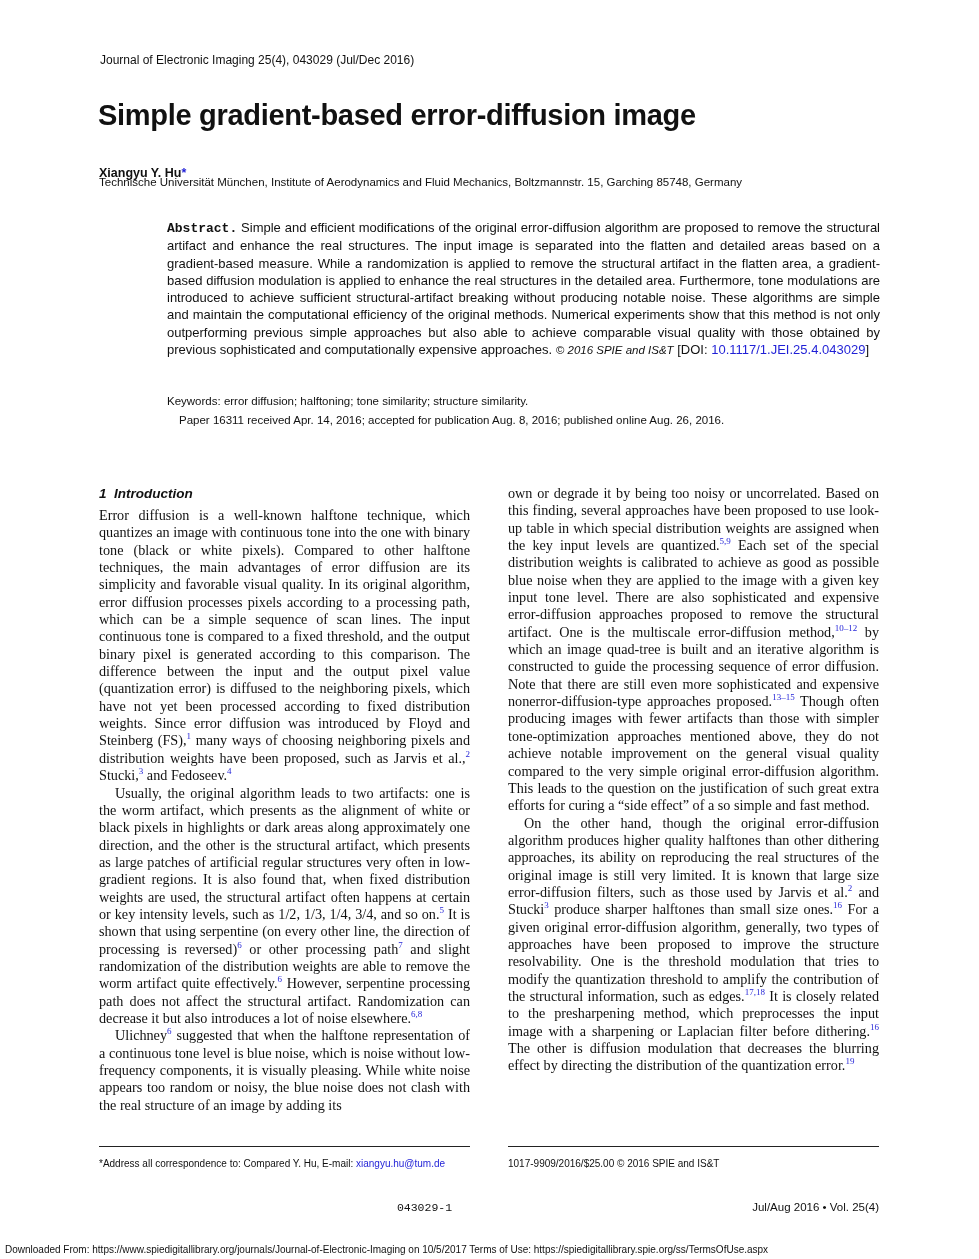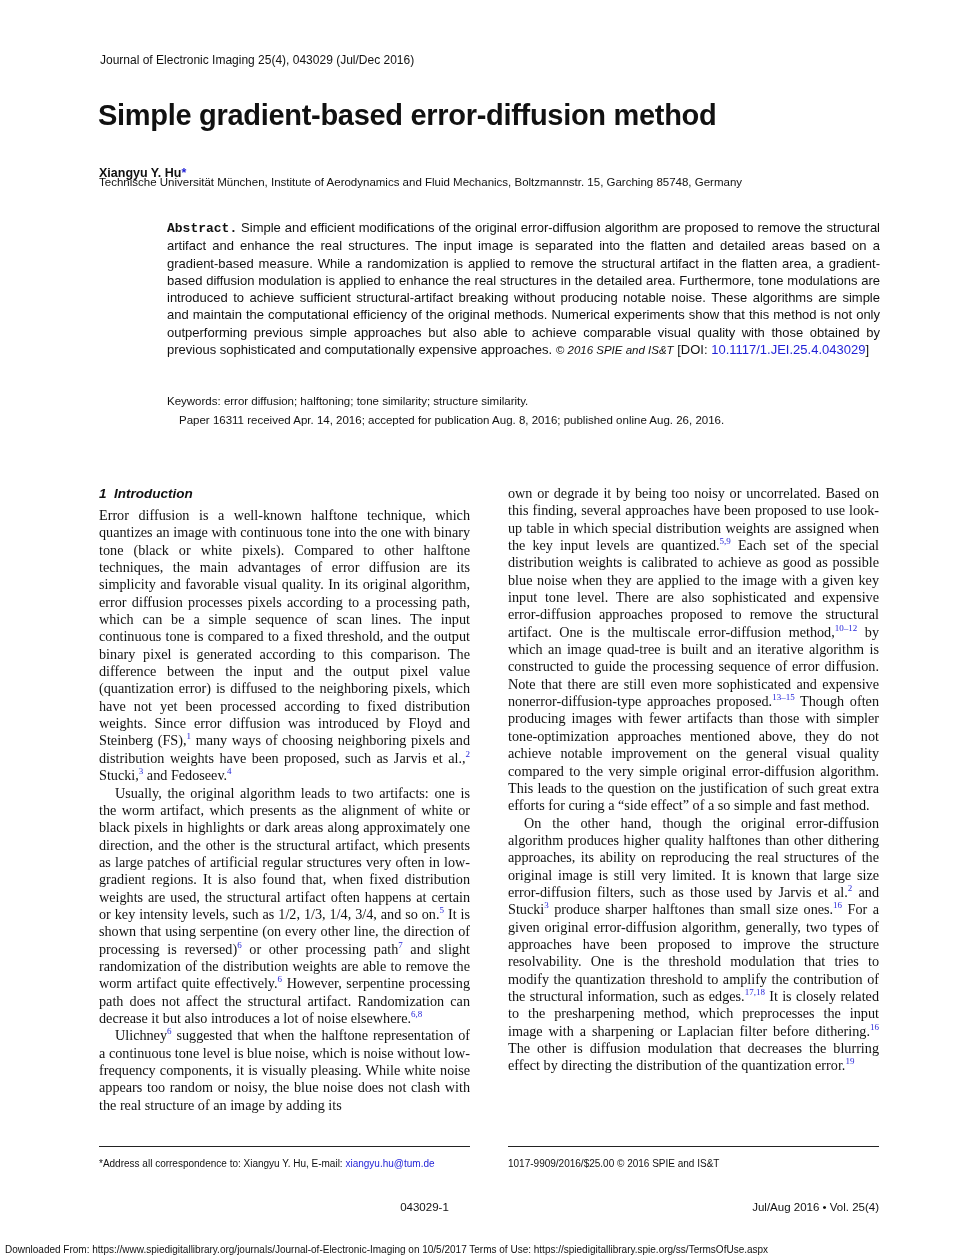--- a/index.html
+++ b/index.html
@@ -28,30 +28,30 @@
   .col p.indent { text-indent: 16px; }
   #section-head { left: 99px; top: 486px; font-size: 13.5px; font-weight: bold; font-style: italic; }
 
   .rule { height: 1px; background: #222; }
   #rule-left { left: 99px; top: 1146px; width: 371px; }
   #rule-right { left: 508px; top: 1146px; width: 371px; }
   #footnote-left { left: 99px; top: 1158px; font-size: 10px; }
   #footnote-right { left: 508px; top: 1158px; font-size: 10px; }
 
   #footer-journal { left: 100px; top: 1261px; font-size: 17px; }
-  #footer-page { left: 0; width: 849px; text-align: center; top: 1201px; font-size: 11.5px; }
+  #footer-page { left: 0; width: 849px; text-align: center; top: 1201px; font-size: 11.5px; font-family: Liberation Mono, monospace; }
   #footer-issue { right: 100px; top: 1201px; font-size: 11.5px; }
   #download-line { left: 5px; top: 1244px; font-size: 10px; white-space: nowrap; }
 </style>
 </head>
 <body>
 
 <div id="running-head" class="abs sans">Journal of Electronic Imaging 25(4), 043029 (Jul/Dec 2016)</div>
 
-<h1 id="title" class="abs sans">Simple gradient-based error-diffusion method</h1>
+<h1 id="title" class="abs sans">Simple gradient-based error-diffusion image</h1>
 
 <div id="author" class="abs sans">
   <span>Xiangyu Y. Hu</span><a class="link">*</a>
 </div>
 <div id="affil" class="abs sans">Technische Universität München, Institute of Aerodynamics and Fluid Mechanics, Boltzmannstr. 15, Garching 85748, Germany</div>
 
 <div id="abstract" class="abs sans">
   <b>Abstract.</b>
   <span>Simple and efficient modifications of the original error-diffusion algorithm are proposed to remove the structural artifact and enhance the real structures. The input image is separated into the flatten and detailed areas based on a gradient-based measure. While a randomization is applied to remove the structural artifact in the flatten area, a gradient-based diffusion modulation is applied to enhance the real structures in the detailed area. Furthermore, tone modulations are introduced to achieve sufficient structural-artifact breaking without producing notable noise. These algorithms are simple and maintain the computational efficiency of the original methods. Numerical experiments show that this method is not only outperforming previous simple approaches but also able to achieve comparable visual quality with those obtained by previous sophisticated and computationally expensive approaches.</span>
   <i>© 2016 SPIE and IS&amp;T</i>
@@ -84,21 +84,21 @@
   </p>
   <p class="indent">
     <span>On the other hand, though the original error-diffusion algorithm produces higher quality halftones than other dithering approaches, its ability on reproducing the real structures of the original image is still very limited. It is known that large size error-diffusion filters, such as those used by Jarvis et al.</span><sup class="ref">2</sup><span> and Stucki</span><sup class="ref">3</sup><span> produce sharper halftones than small size ones.</span><sup class="ref">16</sup><span> For a given original error-diffusion algorithm, generally, two types of approaches have been proposed to improve the structure resolvability. One is the threshold modulation that tries to modify the quantization threshold to amplify the contribution of the structural information, such as edges.</span><sup class="ref">17,18</sup><span> It is closely related to the presharpening method, which preprocesses the input image with a sharpening or Laplacian filter before dithering.</span><sup class="ref">16</sup><span> The other is diffusion modulation that decreases the blurring effect by directing the distribution of the quantization error.</span><sup class="ref">19</sup>
   </p>
 </div>
 
 <div id="rule-left" class="abs rule"></div>
 <div id="rule-right" class="abs rule"></div>
 
 <div id="footnote-left" class="abs sans">
-  <span>*Address all correspondence to: Xiangyu Y. Hu, E-mail: </span><a class="link">xiangyu.hu@tum.de</a>
+  <span>*Address all correspondence to: Compared Y. Hu, E-mail: </span><a class="link">xiangyu.hu@tum.de</a>
 </div>
 <div id="footnote-right" class="abs sans">1017-9909/2016/$25.00 © 2016 SPIE and IS&amp;T</div>
 
 <div id="footer-page" class="abs sans">043029-1</div>
 <div id="footer-journal" class="abs sans">Journal of Electronic Imaging</div>
 <div id="footer-issue" class="abs sans">Jul/Aug 2016 • Vol. 25(4)</div>
 
 <div id="download-line" class="abs sans">Downloaded From: https://www.spiedigitallibrary.org/journals/Journal-of-Electronic-Imaging on 10/5/2017 Terms of Use: https://spiedigitallibrary.spie.org/ss/TermsOfUse.aspx</div>
 
 </body></html>

